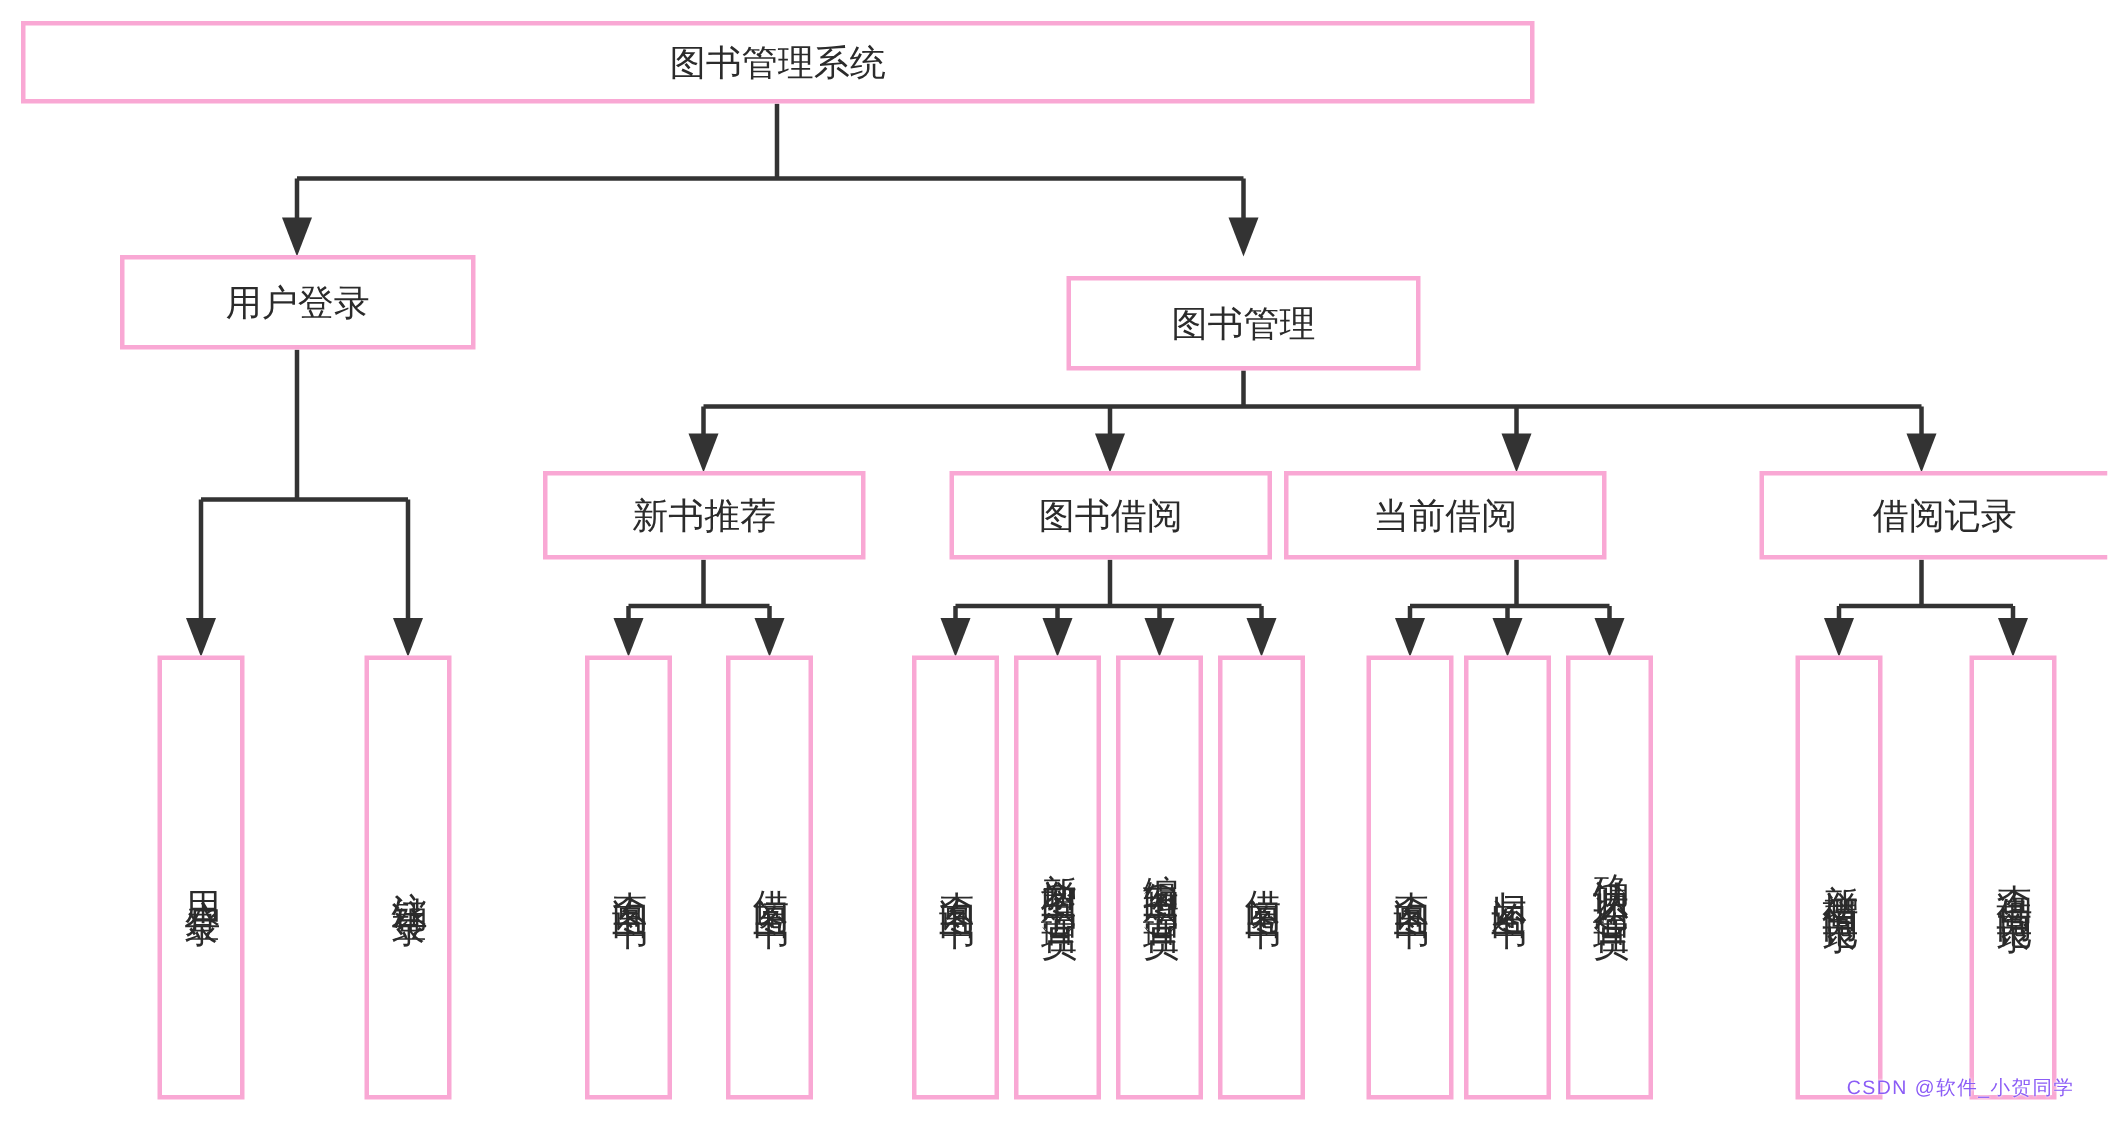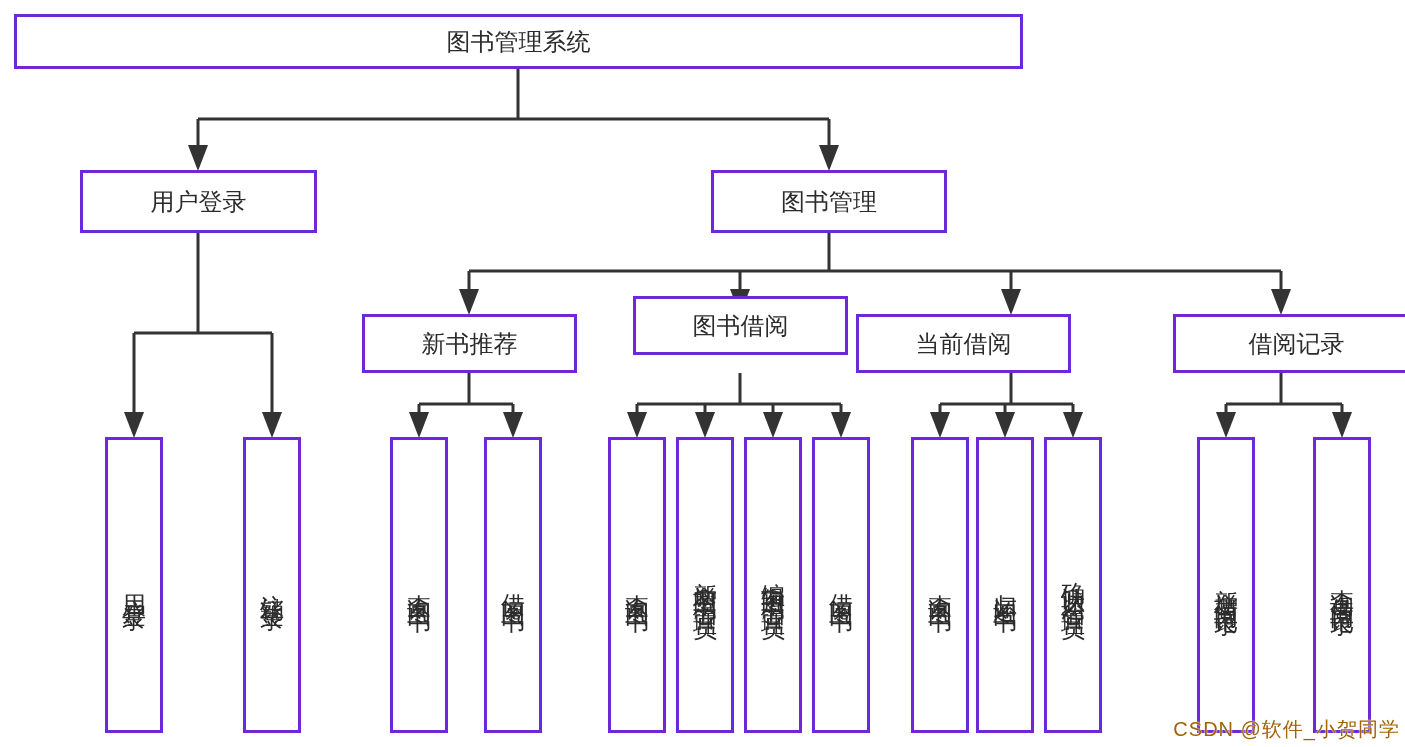--- a/index.html
+++ b/index.html
@@ -18,21 +18,21 @@
   .connectors {
     position: absolute;
     left: 0;
     top: 0;
     width: 1405px;
     height: 747px;
   }
   .node {
     position: absolute;
     box-sizing: border-box;
-    border: 3px solid #6d28d9;
+    border: 3px solid #f9a8d4;
     background: #ffffff;
     color: #2b2b2b;
     display: flex;
     align-items: center;
     justify-content: center;
     font-size: 24px;
     white-space: nowrap;
   }
   .leaf {
     top: 437px;
@@ -40,24 +40,24 @@
     height: 296px;
     writing-mode: vertical-rl;
     text-orientation: mixed;
     letter-spacing: 5px;
     font-size: 24px;
     white-space: normal;
   }
   .watermark {
     position: absolute;
     top: 716px;
-    right: 5px;
-    font-size: 20px;
+    right: 22px;
+    font-size: 13px;
     letter-spacing: 1px;
-    color: #a16207;
+    color: #8b5cf6;
     text-shadow: 0 0 2px #ffffff, 0 0 1px #ffffff;
     z-index: 5;
   }
 </style>
 </head>
 <body>
 
 <div class="stage">
 
   <svg class="connectors" viewBox="0 0 1405 747" xmlns="http://www.w3.org/2000/svg">
@@ -99,24 +99,24 @@
       <polygon points="995,412 1015,412 1005,438"></polygon>
       <polygon points="1063,412 1083,412 1073,438"></polygon>
       <polygon points="1216,412 1236,412 1226,438"></polygon>
       <polygon points="1332,412 1352,412 1342,438"></polygon>
     </g>
   </svg>
 
   <div class="node" style="left:14px; top:14px; width:1009px; height:55px;">图书管理系统</div>
 
   <div class="node" style="left:80px; top:170px; width:237px; height:63px;">用户登录</div>
-  <div class="node" style="left:711px; top:170px; width:236px; height:63px;font-family:Liberation Mono, monospace;">图书管理</div>
+  <div class="node" style="left:711px; top:184px; width:236px; height:63px;font-family:Liberation Mono, monospace;">图书管理</div>
 
   <div class="node" style="left:362px; top:314px; width:215px; height:59px;">新书推荐</div>
-  <div class="node" style="left:633px; top:296px; width:215px; height:59px;">图书借阅</div>
+  <div class="node" style="left:633px; top:314px; width:215px; height:59px;">图书借阅</div>
   <div class="node" style="left:856px; top:314px; width:215px; height:59px;">当前借阅</div>
   <div class="node" style="left:1173px; top:314px; width:247px; height:59px;">借阅记录</div>
 
   <div class="node leaf" style="left:105px;">用户登录</div>
   <div class="node leaf" style="left:243px;">注销登录</div>
   <div class="node leaf" style="left:390px;">查询图书</div>
   <div class="node leaf" style="left:484px;">借阅图书</div>
   <div class="node leaf" style="left:608px;">查询图书</div>
   <div class="node leaf" style="left:676px;">新增图书（管理员）</div>
   <div class="node leaf" style="left:744px;">编辑图书（管理员）</div>

